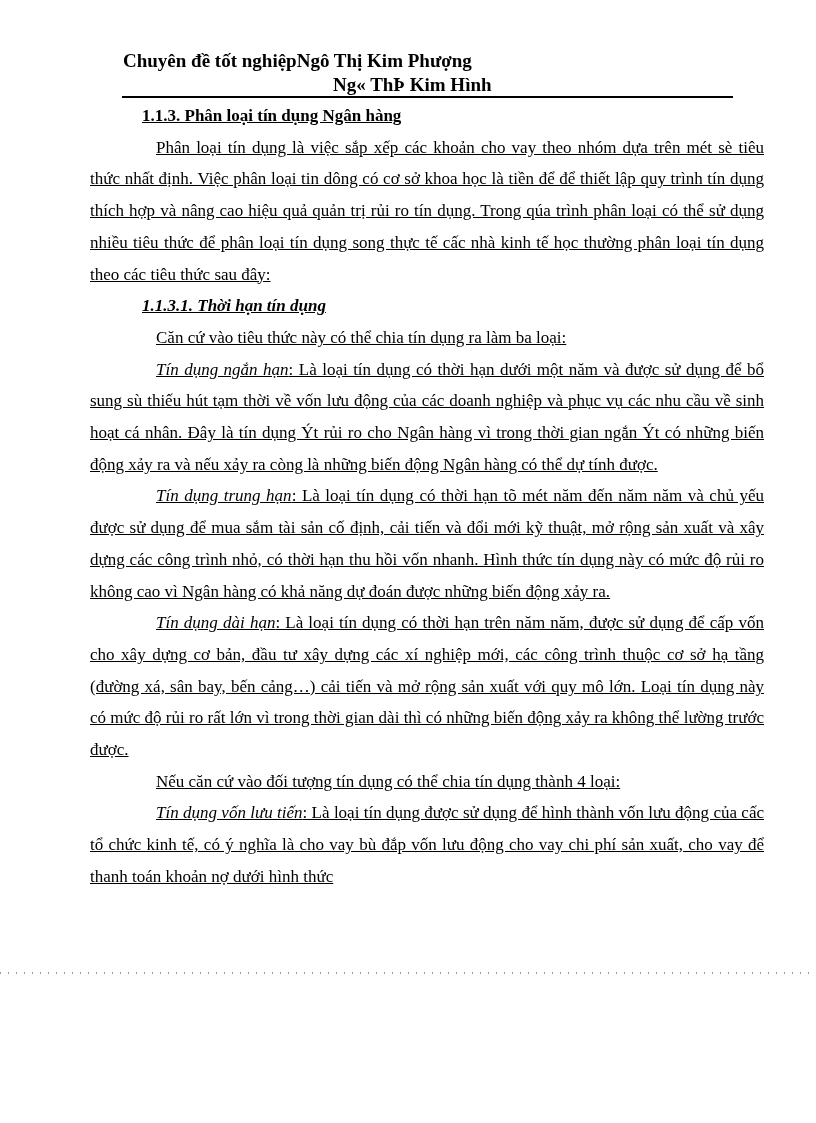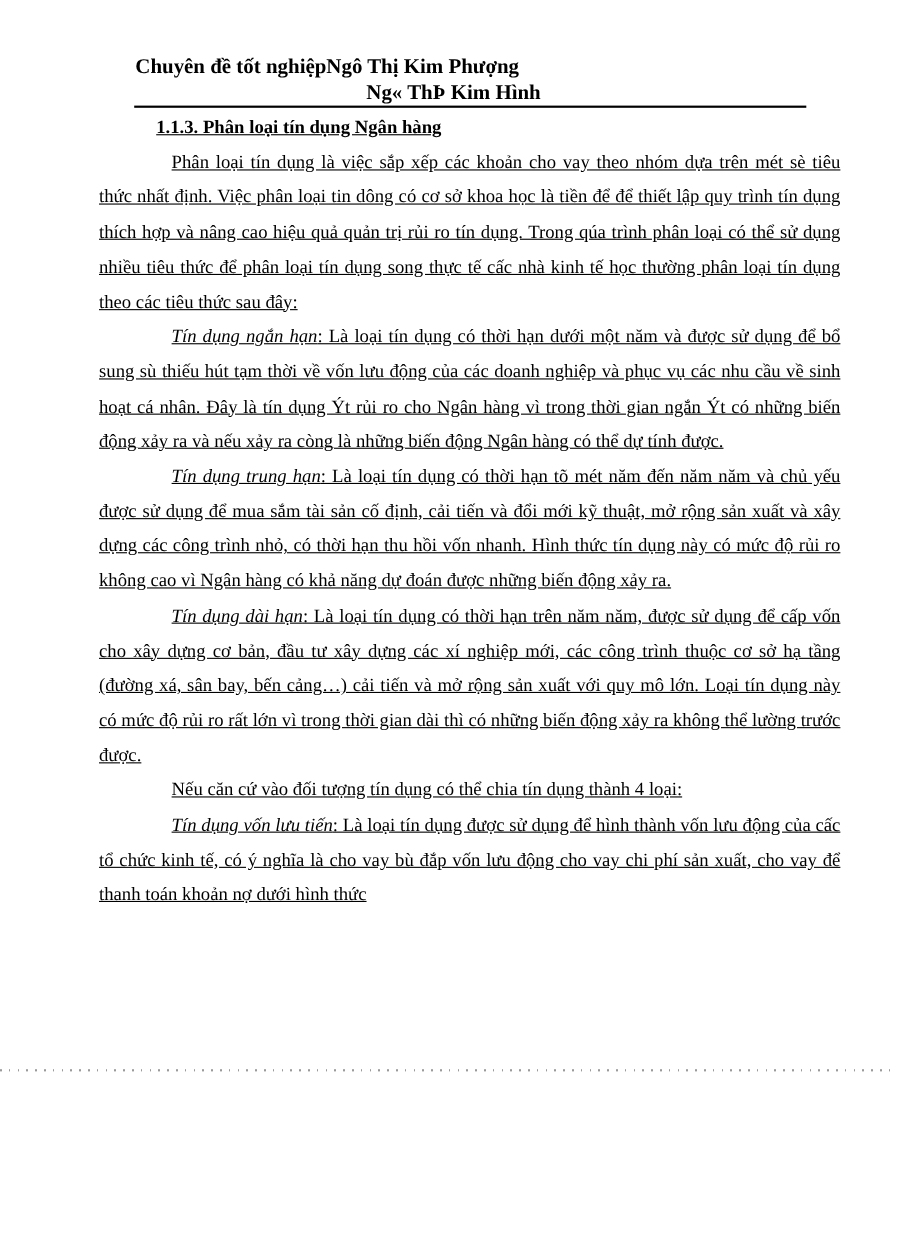--- a/index.html
+++ b/index.html
@@ -103,21 +103,23 @@
   <div class="header-line1">Chuyên đề tốt nghiệpNgô Thị Kim Phượng</div>
   <div class="header-line2">Ng« ThÞ Kim Hình</div>
   <div class="header-rule"></div>
 
   <div class="doc-body">
 
     <p class="heading-bold">1.1.3. Phân loại tín dụng Ngân hàng</p>
 
     <p class="para">Phân loại tín dụng là việc sắp xếp các khoản cho vay theo nhóm dựa trên mét sè tiêu thức nhất định. Việc phân loại tin dông có cơ sở khoa học là tiền để để thiết lập quy trình tín dụng thích hợp và nâng cao hiệu quả quản trị rủi ro tín dụng. Trong qúa trình phân loại có thể sử dụng nhiều tiêu thức để phân loại tín dụng song thực tế cấc nhà kinh tế học thường phân loại tín dụng theo các tiêu thức sau đây:</p>
 
+    <p class="heading-bold-italic">1.1.3.1. Thời hạn tín dụng</p>
 
+    <p class="para">Căn cứ vào tiêu thức này có thể chia tín dụng ra làm ba loại:</p>
 
     <p class="para"><span class="lead-italic">Tín dụng ngắn hạn</span><span>: Là loại tín dụng có thời hạn dưới một năm và được sử dụng để bổ sung sù thiếu hút tạm thời về vốn lưu động của các doanh nghiệp và phục vụ các nhu cầu về sinh hoạt cá nhân. Đây là tín dụng Ýt rủi ro cho Ngân hàng vì trong thời gian ngắn Ýt có những biến động xảy ra và nếu xảy ra còng là những biến động Ngân hàng có thể dự tính được.</span></p>
 
     <p class="para"><span class="lead-italic">Tín dụng trung hạn</span><span>: Là loại tín dụng có thời hạn tõ mét năm đến năm năm và chủ yếu được sử dụng để mua sắm tài sản cố định, cải tiến và đổi mới kỹ thuật, mở rộng sản xuất và xây dựng các công trình nhỏ, có thời hạn thu hồi vốn nhanh. Hình thức tín dụng này có mức độ rủi ro không cao vì Ngân hàng có khả năng dự đoán được những biến động xảy ra.</span></p>
 
     <p class="para"><span class="lead-italic">Tín dụng dài hạn</span><span>: Là loại tín dụng có thời hạn trên năm năm, được sử dụng để cấp vốn cho xây dựng cơ bản, đầu tư xây dựng các xí nghiệp mới, các công trình thuộc cơ sở hạ tầng (đường xá, sân bay, bến cảng…) cải tiến và mở rộng sản xuất với quy mô lớn. Loại tín dụng này có mức độ rủi ro rất lớn vì trong thời gian dài thì có những biến động xảy ra không thể lường trước được.</span></p>
 
 
     <p class="para">Nếu căn cứ vào đối tượng tín dụng có thể chia tín dụng thành 4 loại:</p>
 

